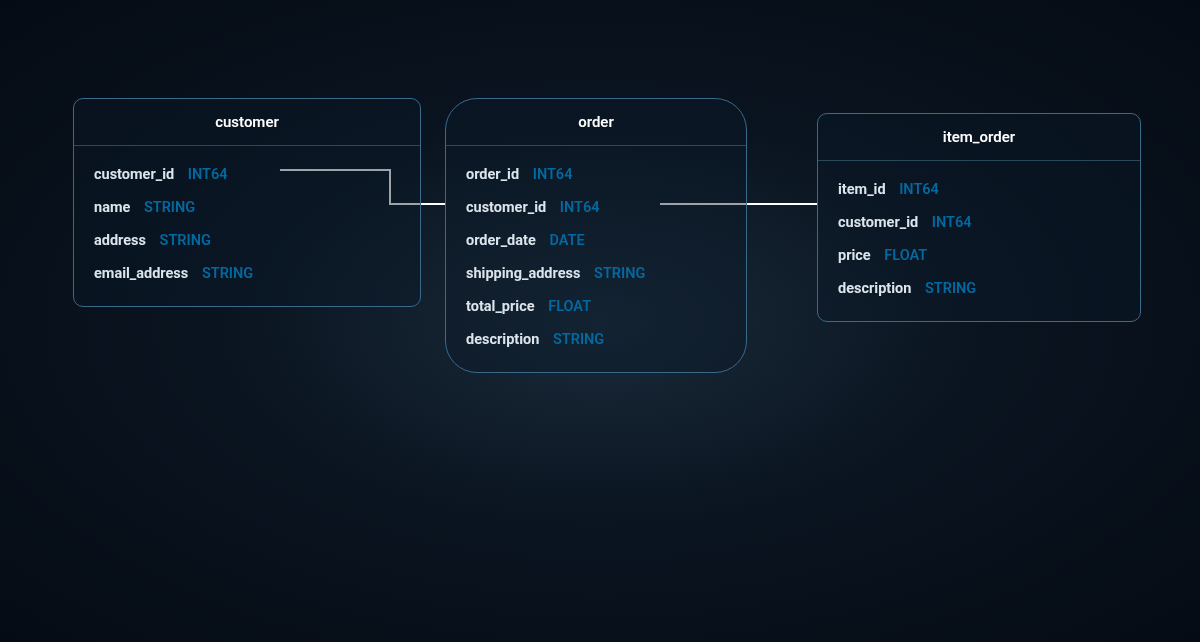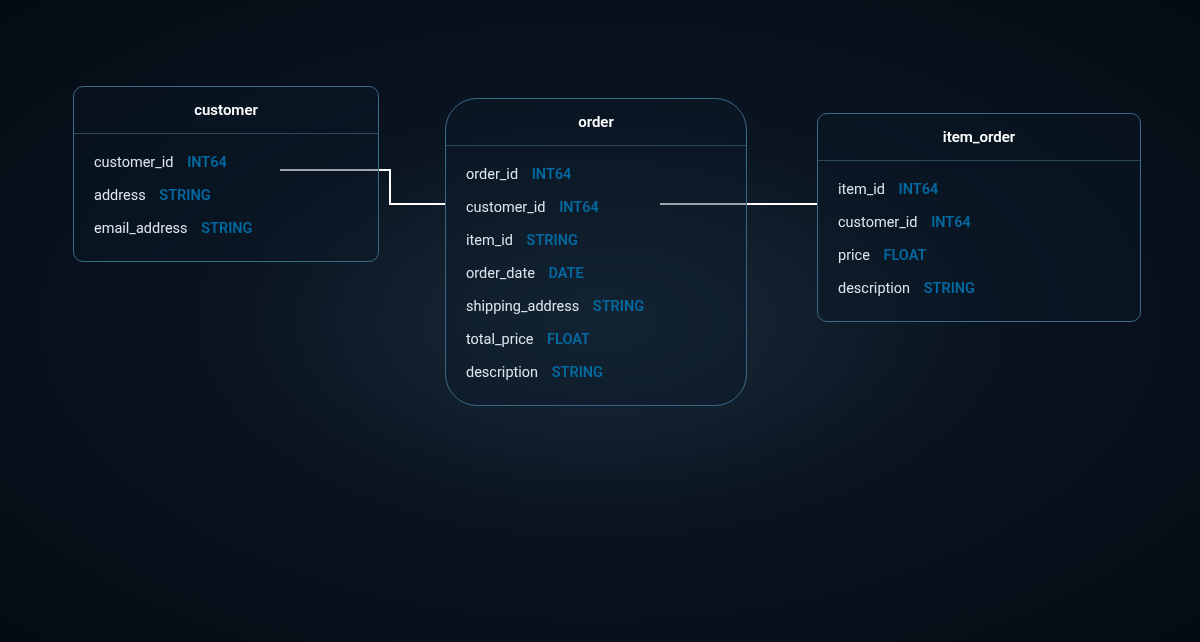--- a/index.html
+++ b/index.html
@@ -45,33 +45,33 @@
     }
     
     .column-row {
       padding: 8px 0;
       font-size: 14.5px;
       color: #dde5ec;
       white-space: nowrap;
     }
     
     .column-name {
-      font-weight: 400;
+      font-weight: 700;
     }
     
     .column-type {
       font-weight: 600;
       margin-left: 10px;
       color: #0369a1;
     }
     
     #box-customer {
       left: 73px;
-      top: 86px;
-      width: 306px;
+      top: 98px;
+      width: 348px;
     }
     
     #box-order {
       left: 445px;
       top: 98px;
       width: 302px;
       border-radius: 32px;
     }
     
     #box-item-order {
@@ -108,44 +108,44 @@
   </svg>
 
   <div id="box-customer" class="entity-box">
     <div class="entity-header">customer</div>
     <div class="entity-body">
       <div class="column-row">
         <span class="column-name">customer_id</span>
         <span class="column-type">INT64</span>
       </div>
       <div class="column-row">
+        <span class="column-name">name</span>
+        <span class="column-type">STRING</span>
+      </div>
+      <div class="column-row">
         <span class="column-name">address</span>
         <span class="column-type">STRING</span>
       </div>
       <div class="column-row">
         <span class="column-name">email_address</span>
         <span class="column-type">STRING</span>
       </div>
     </div>
   </div>
 
   <div id="box-order" class="entity-box">
     <div class="entity-header">order</div>
     <div class="entity-body">
       <div class="column-row">
         <span class="column-name">order_id</span>
         <span class="column-type">INT64</span>
       </div>
       <div class="column-row">
         <span class="column-name">customer_id</span>
         <span class="column-type">INT64</span>
-      </div>
-      <div class="column-row">
-        <span class="column-name">item_id</span>
-        <span class="column-type">STRING</span>
       </div>
       <div class="column-row">
         <span class="column-name">order_date</span>
         <span class="column-type">DATE</span>
       </div>
       <div class="column-row">
         <span class="column-name">shipping_address</span>
         <span class="column-type">STRING</span>
       </div>
       <div class="column-row">

